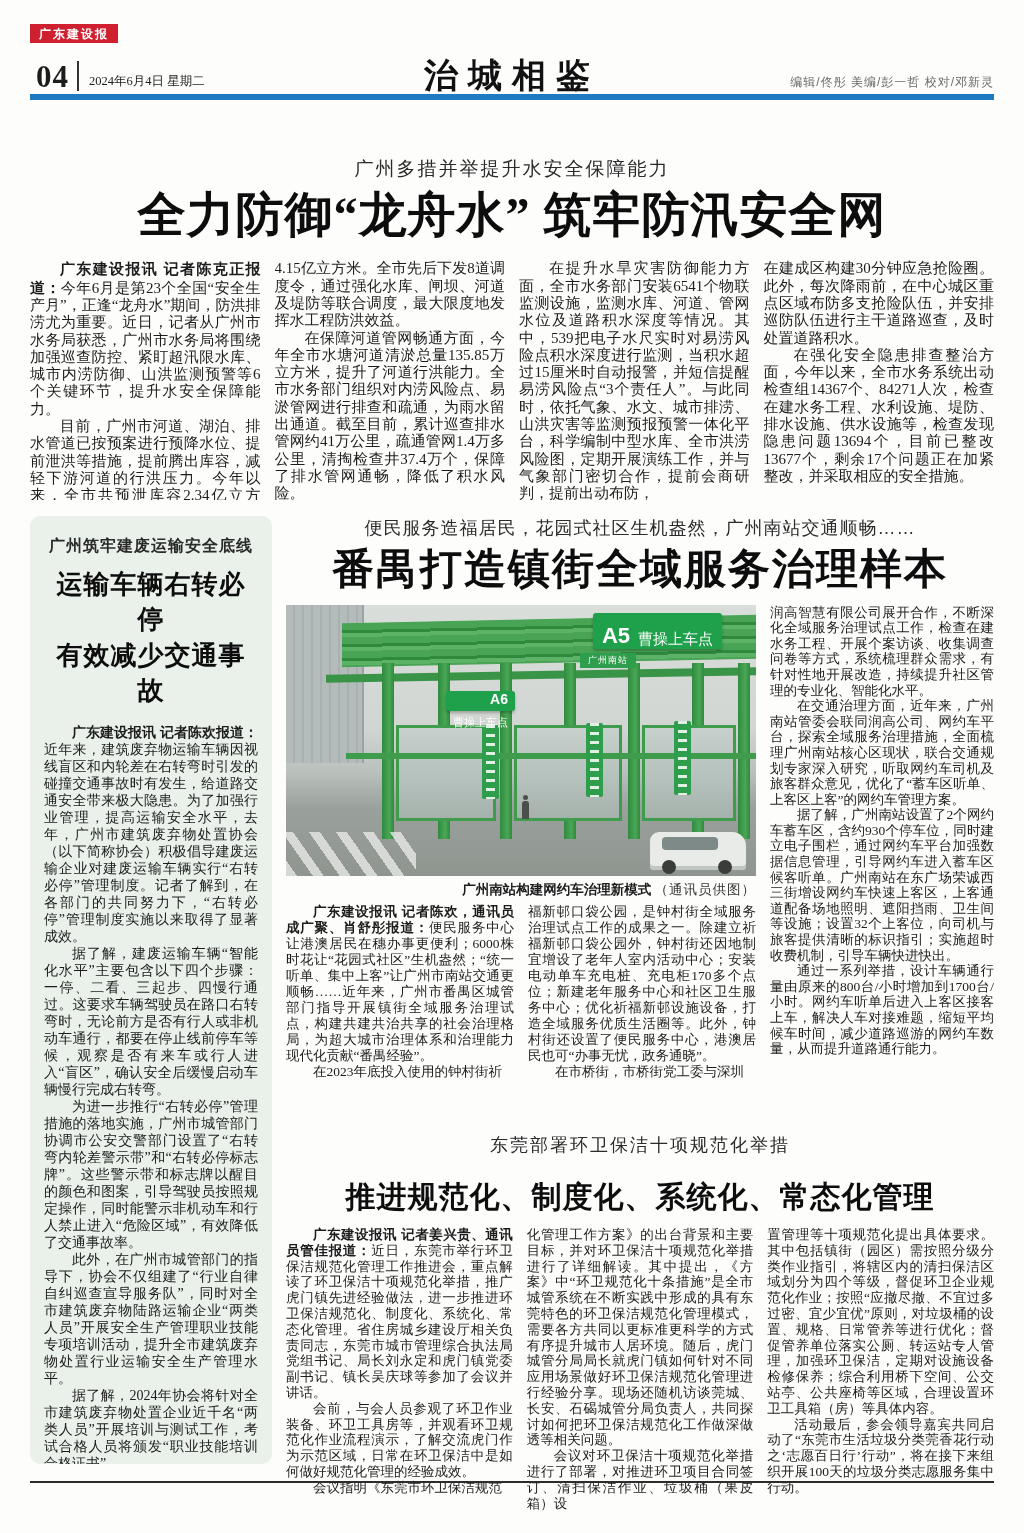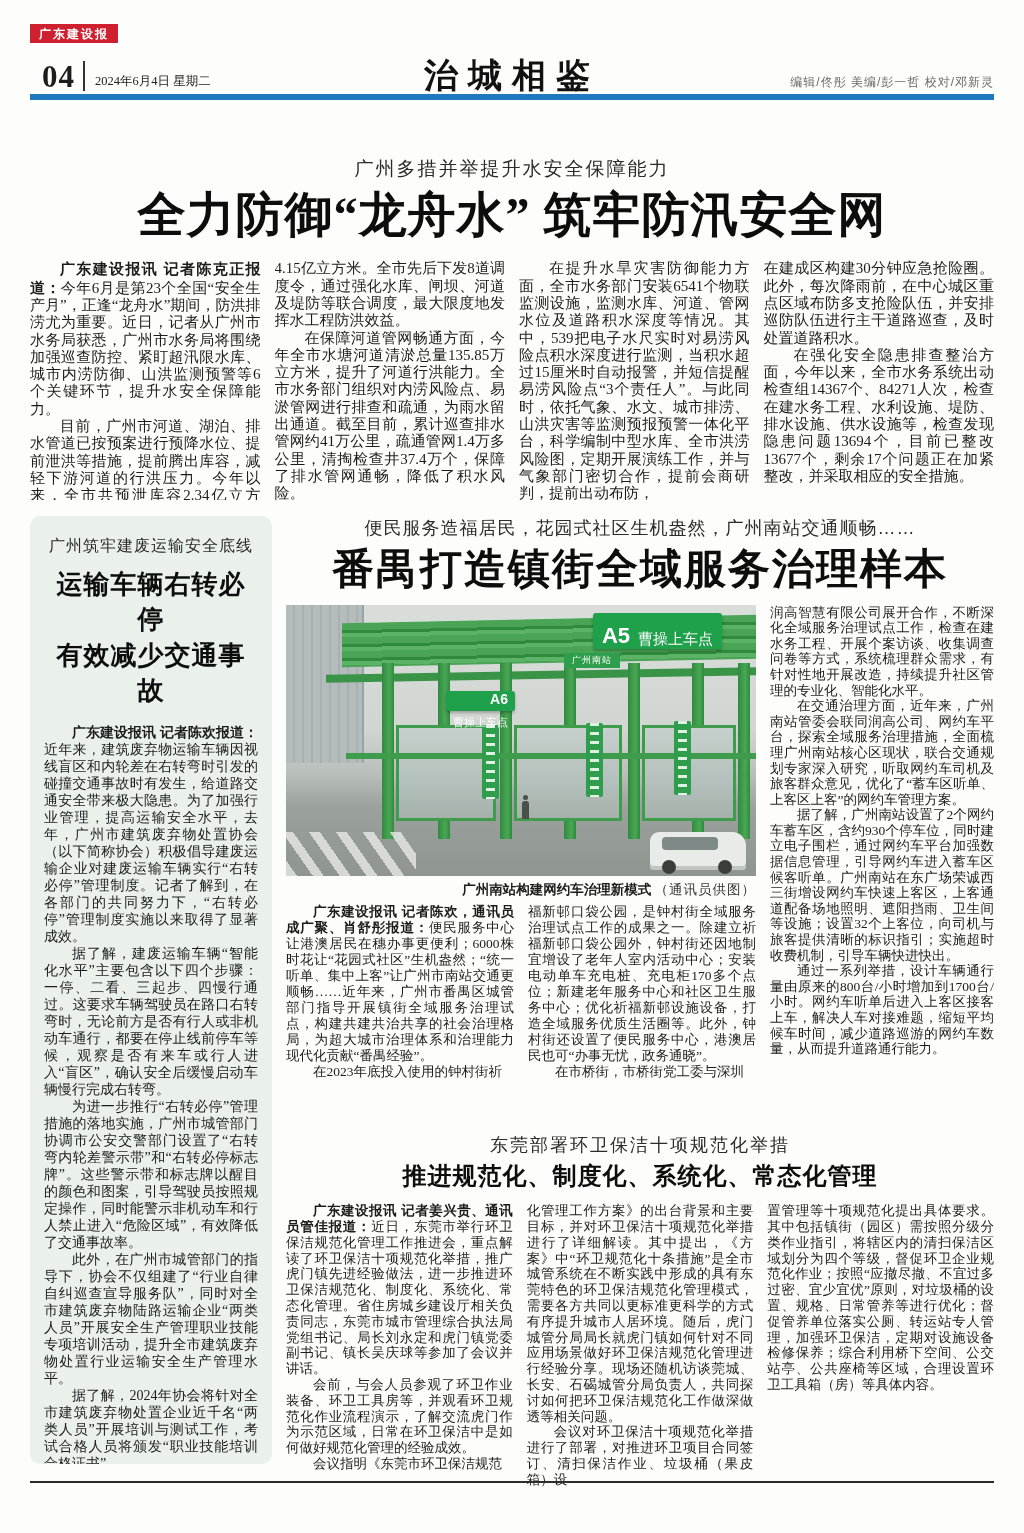--- a/index.html
+++ b/index.html
@@ -11,21 +11,21 @@
     font-family:"Liberation Serif","DejaVu Serif",serif;
   }
   .content { position:absolute; left:30px; right:30px; top:0; }
 
   
   .masthead { position:relative; height:100px;text-decoration:underline; }
   .logo {
     position:absolute; left:0; top:24px; background:#cf2030; color:#fff;
     font:700 12px/1 "Liberation Sans",sans-serif; padding:4px 9px 3px; letter-spacing:2px;
   }
-  .pageno-wrap { position:absolute; left:12px; bottom:9px; display:flex; align-items:flex-end; }
+  .pageno-wrap { position:absolute; left:6px; bottom:9px; display:flex; align-items:flex-end; }
   .pageno { font:700 31px/0.9 "Liberation Serif",serif; letter-spacing:1px; }
   .pageno-bar { width:2px; height:30px; background:#333; margin:0 10px 0 8px; }
   .edition-date { font:12.5px/1 "Liberation Serif","DejaVu Serif",serif; color:#222; padding-bottom:4px; }
   .section-title {
     position:absolute; left:0; right:0; bottom:8px; text-align:center;
     font:900 34px/1 "Liberation Sans","DejaVu Sans",sans-serif; letter-spacing:10px; color:#111;
   }
   .staff { position:absolute; right:0; bottom:12px; font:12px/1 "Liberation Sans",sans-serif; color:#6a6a6a; letter-spacing:1px; }
   .blue-rule { position:absolute; left:0; right:0; bottom:0; height:6px; background:#1e79c0; }
 
@@ -46,21 +46,21 @@
   .a1-cols .col { flex:1; font-size:15px; line-height:17.3px; overflow:hidden; }
 
   
   .middle { display:flex; gap:14px; margin-top:16px; align-items:flex-start; }
 
   
   .green-box {
     width:242px; height:948px; background:#e9f1ea; border-radius:10px;
     padding:20px 14px; overflow:hidden; flex:none;
   }
-  .gb-kicker { font-size:16px; letter-spacing:1px; }
+  .gb-kicker { font-size:16px; letter-spacing:1px;font-weight:bold; }
   .gb-headline { margin-top:10px; text-align:center; font-weight:900; font-size:26px; line-height:1.35; letter-spacing:1px; color:#0d0d0d; }
   .gb-body { margin-top:16px; font-size:14px; line-height:17px; }
 
   
   .right-rail { flex:1; min-width:0; }
 
   
   .a2-kicker { font-size:18px; letter-spacing:1px; }
   .a2-headline { margin-top:6px; text-align:center; font-weight:900; font-size:42px; line-height:1.1; letter-spacing:2px; color:#0d0d0d; }
   .a2-row { display:flex; gap:14px; margin-top:12px; }
@@ -101,40 +101,40 @@
   }
   .sign {
     position:absolute; background:#1fa04a; color:#fff; display:flex; align-items:flex-end; gap:8px;
     font-family:"Liberation Sans","DejaVu Sans",sans-serif; border-radius:3px; padding:0 9px;
     box-shadow:0 2px 3px rgba(0,0,0,.25);
   }
   .sign .zone { font-weight:900; }
   .sign-a5 { right:34px; top:8px; height:36px; font-size:15px; }
   .sign-a5 .zone { font-size:22px; }
   .sign-sub {
-    position:absolute; right:136px; top:48px; height:15px; background:#2f9e4c; color:#fff;
+    position:absolute; right:120px; top:48px; height:15px; background:#2f9e4c; color:#fff;
     font:9px/15px "Liberation Sans",sans-serif; padding:0 8px; letter-spacing:1px;
   }
   .sign-a6 { left:160px; top:86px; height:20px; font-size:11px; padding:0 7px;flex-direction:column; }
   .sign-a6 .zone { font-size:14px; }
   .zebra {
     position:absolute; left:0; bottom:0; width:130px; height:44px; opacity:.75;
     background:repeating-linear-gradient(55deg,#eceeec 0 9px,transparent 9px 22px);
   }
   .car { position:absolute; right:10px; bottom:6px; width:96px; height:38px; background:#e9ebe9; border-radius:9px 14px 4px 4px; box-shadow:inset 0 -4px 0 #c2c6c2; }
   .car .win { position:absolute; left:12px; top:5px; width:56px; height:13px; background:#7d8a88; border-radius:4px; }
   .car .wheel { position:absolute; bottom:-4px; width:14px; height:14px; background:#3a3d3a; border-radius:50%; }
   .car .w1 { left:12px; } .car .w2 { right:14px; }
   .person { position:absolute; left:236px; top:196px; width:7px; height:18px; background:#4a4f4c; border-radius:3px 3px 0 0; }
   .person:before { content:""; position:absolute; left:1px; top:-6px; width:5px; height:5px; border-radius:50%; background:#4a4f4c; }
 
   
   .a3 { margin-top:20px; }
   .a3-kicker { font-size:18px; letter-spacing:2px; }
-  .a3-headline { margin-top:6px; text-align:center; font-weight:900; font-size:24px; line-height:1.15; letter-spacing:1px; color:#0d0d0d; }
+  .a3-headline { margin-top:23px; text-align:center; font-weight:900; font-size:30px; line-height:1.15; letter-spacing:1px; color:#0d0d0d; }
   .a3-cols { display:flex; gap:14px; margin-top:13px; height:288px; overflow:hidden; }
   .a3-cols .col { flex:1; font-size:13.5px; line-height:15.8px; overflow:hidden; }
 
   .bottom-rule { position:absolute; left:30px; right:30px; top:1481px; height:2px; background:#2c2c2c; }
 </style>
 </head>
 <body>
 
 <div class="page">
   <div class="content">
@@ -264,20 +264,21 @@
                 <p class="p"><b class="lead">广东建设报讯 记者姜兴贵、通讯员管佳报道：</b>近日，东莞市举行环卫保洁规范化管理工作推进会，重点解读了环卫保洁十项规范化举措，推广虎门镇先进经验做法，进一步推进环卫保洁规范化、制度化、系统化、常态化管理。省住房城乡建设厅相关负责同志，东莞市城市管理综合执法局党组书记、局长刘永定和虎门镇党委副书记、镇长吴庆球等参加了会议并讲话。</p>
                 <p class="p">会前，与会人员参观了环卫作业装备、环卫工具房等，并观看环卫规范化作业流程演示，了解交流虎门作为示范区域，日常在环卫保洁中是如何做好规范化管理的经验成效。</p>
                 <p class="p">会议指明《东莞市环卫保洁规范</p>
               </div>
             <div class="col">
                 <p class="p flush">化管理工作方案》的出台背景和主要目标，并对环卫保洁十项规范化举措进行了详细解读。其中提出，《方案》中“环卫规范化十条措施”是全市城管系统在不断实践中形成的具有东莞特色的环卫保洁规范化管理模式，需要各方共同以更标准更科学的方式有序提升城市人居环境。随后，虎门城管分局局长就虎门镇如何针对不同应用场景做好环卫保洁规范化管理进行经验分享。现场还随机访谈莞城、长安、石碣城管分局负责人，共同探讨如何把环卫保洁规范化工作做深做透等相关问题。</p>
                 <p class="p">会议对环卫保洁十项规范化举措进行了部署，对推进环卫项目合同签订、清扫保洁作业、垃圾桶（果皮箱）设</p>
               </div>
             <div class="col">
                 <p class="p flush">置管理等十项规范化提出具体要求。其中包括镇街（园区）需按照分级分类作业指引，将辖区内的清扫保洁区域划分为四个等级，督促环卫企业规范化作业；按照“应撤尽撤、不宜过多过密、宜少宜优”原则，对垃圾桶的设置、规格、日常管养等进行优化；督促管养单位落实公厕、转运站专人管理，加强环卫保洁，定期对设施设备检修保养；综合利用桥下空间、公交站亭、公共座椅等区域，合理设置环卫工具箱（房）等具体内容。</p>
+                <p class="p">活动最后，参会领导嘉宾共同启动了“东莞市生活垃圾分类莞香花行动之‘志愿百日行’行动”，将在接下来组织开展100天的垃圾分类志愿服务集中行动。</p>
               </div>
           </div>
         </div>
 
       </div>
     </div>
   </div>
 
   <div class="bottom-rule"></div>
 </div>

